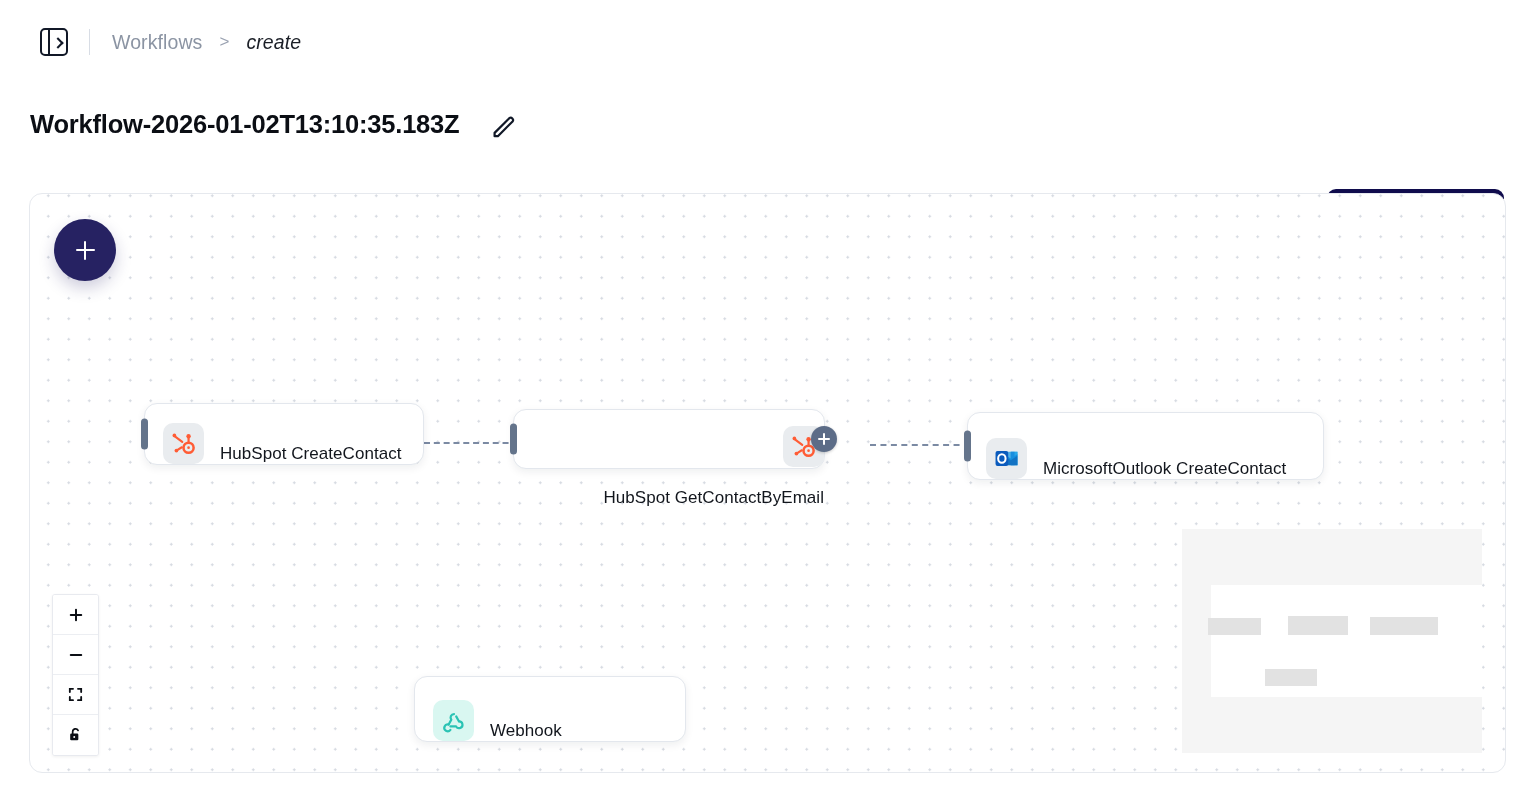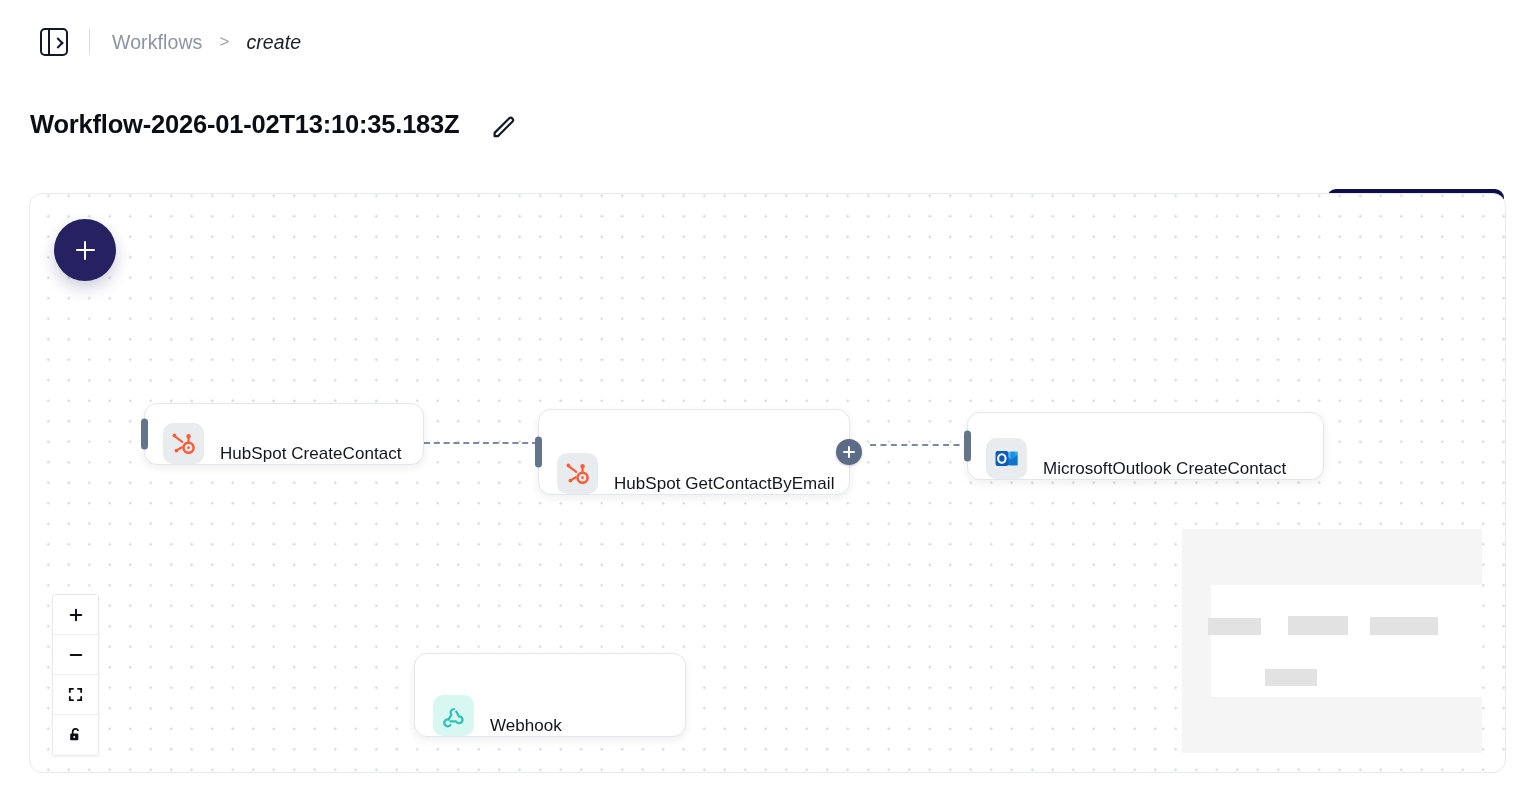--- a/index.html
+++ b/index.html
@@ -182,21 +182,21 @@
           <circle cx="22" cy="21" r="6" fill="none" stroke="#ff5c35" stroke-width="3"></circle>
           <circle cx="22" cy="21" r="1.6" fill="#ff5c35"></circle>
           <circle cx="22" cy="7.4" r="2.6" fill="#ff5c35"></circle>
           <circle cx="5.2" cy="6.4" r="2.2" fill="#ff5c35"></circle>
           <circle cx="7.6" cy="24.4" r="2.2" fill="#ff5c35"></circle>
         </svg>
       </div>
       <div class="node-label">HubSpot CreateContact</div>
     </div>
 
-    <div class="node" style="left:508px; top:215px; width:312px; height:86px;">
+    <div class="node" style="left:483px; top:215px; width:312px; height:60px;flex-direction:column;">
       <div class="handle left"></div>
       <div class="node-icon" style="background:#e9ecef;">
         <svg width="27" height="27" viewBox="0 0 32 32">
           <g fill="none" stroke="#ff5c35" stroke-width="2.6" stroke-linecap="round">
             <line x1="5" y1="7" x2="14.5" y2="14"></line>
             <line x1="22" y1="9.5" x2="22" y2="15"></line>
             <line x1="9" y1="23.5" x2="14" y2="20.5"></line>
           </g>
           <circle cx="22" cy="21" r="6" fill="none" stroke="#ff5c35" stroke-width="3"></circle>
           <circle cx="22" cy="21" r="1.6" fill="#ff5c35"></circle>
@@ -218,21 +218,21 @@
           <path d="M21 8h4.5v16H21z" fill="#0f78d4" opacity=".55"></path>
           <path d="M13 11l8 5 8-5v13H13z" fill="#1490df"></path>
           <path d="M13 12.8l8 5.2 8-5.2V24H13z" fill="#103f91" opacity=".35"></path>
           <rect x="3" y="7" width="15" height="18" rx="2.4" fill="#0b5bbd"></rect>
           <ellipse cx="10.5" cy="16" rx="4.4" ry="5.1" fill="none" stroke="#fff" stroke-width="2.4"></ellipse>
         </svg>
       </div>
       <div class="node-label">MicrosoftOutlook CreateContact</div>
     </div>
 
-    <div class="node" style="left:384px; top:459px; width:272px; height:84px;">
+    <div class="node" style="left:384px; top:482px; width:272px; height:66px;">
       <div class="node-icon" style="background:#d9f7f1;">
         <svg width="26" height="26" viewBox="0 0 32 32" fill="none" stroke="#2ac3b4" stroke-width="2.7" stroke-linecap="round" stroke-linejoin="round">
           <path d="M16 7.5a4.2 4.2 0 0 0-3.3 6.8l-3.3 6"></path>
           <path d="M18.7 10.3 22 16.3"></path>
           <path d="M22.2 16.4a4.2 4.2 0 1 1-3.6 6.3H11.6"></path>
           <path d="M9.4 20.3a4.2 4.2 0 1 0 2.2 6.6"></path>
         </svg>
       </div>
       <div class="node-label">Webhook</div>
     </div>

